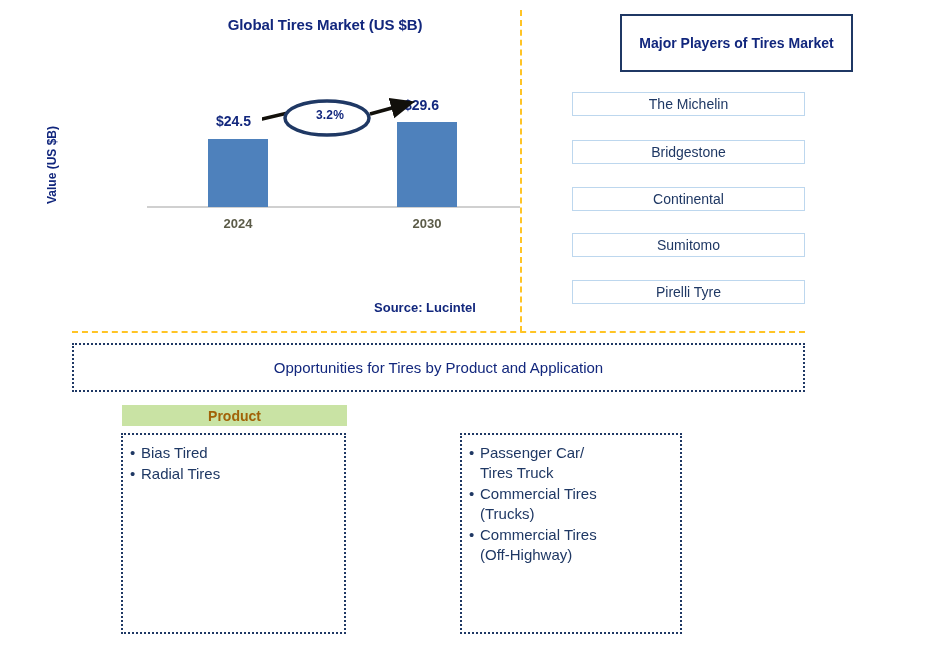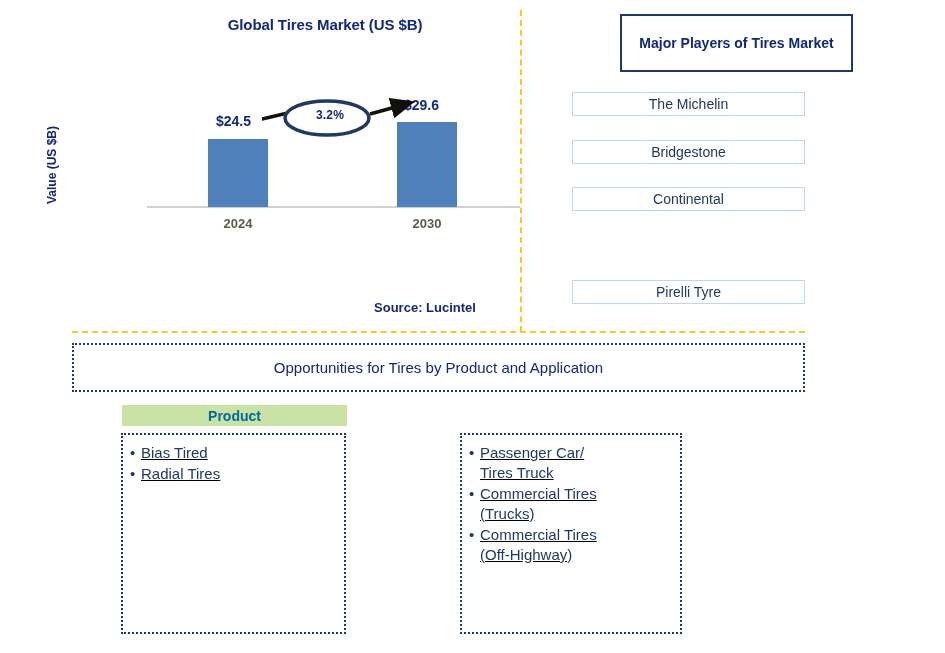--- a/index.html
+++ b/index.html
@@ -159,30 +159,29 @@
   .col-header {
     height: 21px;
     background: #C9E3A4;
     display: flex;
     align-items: center;
     justify-content: center;
   }
   .col-header span {
     font-size: 14px;
     font-weight: bold;
-    color: #0369a1;
+    color: #a16207;
   }
   #product-header   { left: 122px; top: 405px; width: 225px; }
   #application-header { left: 460px; top: 405px; width: 222px; }
 
   .col-body {
     border: 2px dotted #1F3864;
     box-sizing: border-box;
     padding: 8px 4px 6px 6px;
-    text-decoration: underline;
   }
   #product-body     { left: 121px; top: 433px; width: 225px; height: 201px; }
   #application-body { left: 460px; top: 433px; width: 222px; height: 201px; }
 
   .bullet-item {
     font-size: 15px;
     color: #1F3864;
     line-height: 1.33;
     margin: 0 0 1px 0;
     padding-left: 12px;
@@ -239,20 +238,23 @@
 
   <div class="abs player-box" style="top:92px;">
     <span>The Michelin</span>
   </div>
   <div class="abs player-box" style="top:140px;">
     <span>Bridgestone</span>
   </div>
   <div class="abs player-box" style="top:187px;">
     <span>Continental</span>
   </div>
+  <div class="abs player-box" style="top:233px;">
+    <span>Sumitomo</span>
+  </div>
   <div class="abs player-box" style="top:280px;">
     <span>Pirelli Tyre</span>
   </div>
 
   <div class="abs" id="opp-banner">
     <span>Opportunities for Tires by Product and Application</span>
   </div>
 
   <div class="abs col-header" id="product-header">
     <span>Product</span>

